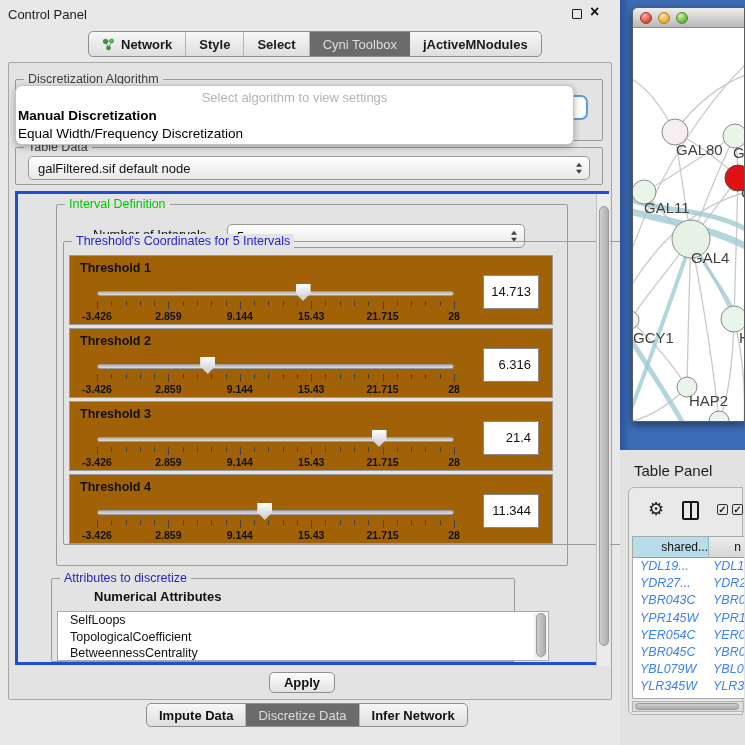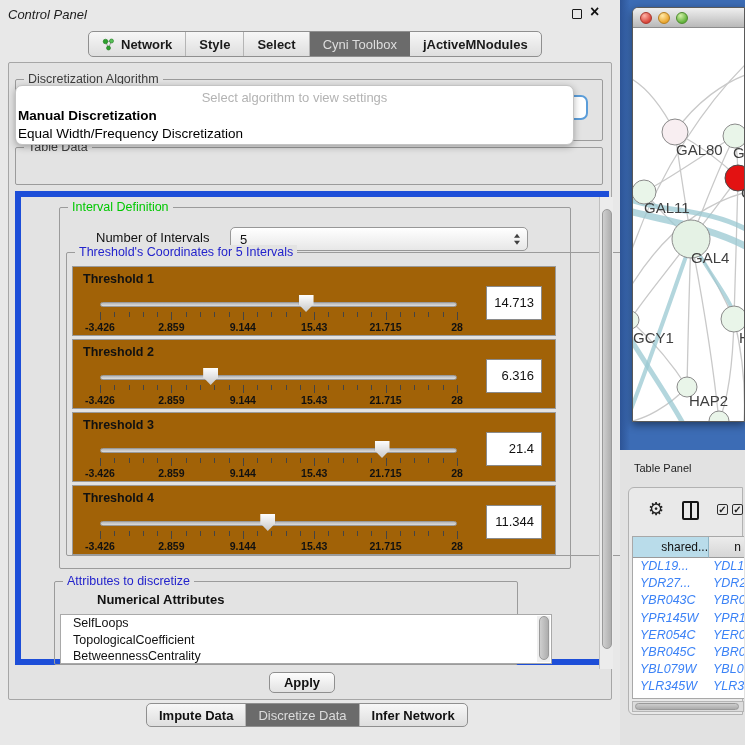--- a/index.html
+++ b/index.html
@@ -2,21 +2,21 @@
 <html><head>
 <meta charset="utf-8">
 <style>
   * { margin:0; padding:0; box-sizing:border-box; }
   html,body { width:745px; height:745px; font-family:"Liberation Sans", sans-serif; }
   #root { position:relative; width:745px; height:745px; background:#e8e8e8; overflow:hidden; }
 
   
   #control-panel { position:absolute; left:0; top:0; width:620px; height:745px; background:#e8e8e8; }
   .titlebar { position:absolute; left:0; top:0; width:620px; height:28px; }
-  .titlebar .title { position:absolute; left:8px; top:7px; font-size:13px; color:#1d1d1d;font-style:italic; }
+  .titlebar .title { position:absolute; left:8px; top:7px; font-size:13px; color:#1d1d1d; }
   .float-ic { position:absolute; left:572px; top:9px; width:10px; height:10px; border:1.5px solid #1a1a1a; border-radius:1px; }
   .close-ic { position:absolute; left:590px; top:3px; font-size:16px; font-weight:700; color:#111; }
 
   .tabbar { position:absolute; left:88px; top:31px; height:26px; display:flex; align-items:stretch;
             border:1px solid #8f8f8f; border-radius:5px; overflow:hidden;
             background:linear-gradient(#f7f7f7,#dedede); }
   .tab { display:flex; align-items:center; padding:0 13px; font-size:13px; font-weight:700; color:#1a1a1a;
          border-right:1px solid #b5b5b5; }
   .tab:last-child { border-right:none; }
   .tab.selected { background:#6b6b6b; color:#dedede; font-weight:400; border-right:none; }
@@ -50,30 +50,30 @@
   .combo .val { padding-left:9px; white-space:nowrap; overflow:hidden; }
   .stepper { position:absolute; right:7px; top:50%; transform:translateY(-50%); display:flex; flex-direction:column; align-items:center; }
   .arr-up { width:0; height:0; border-left:3.5px solid transparent; border-right:3.5px solid transparent;
             border-bottom:4.5px solid #3f3f3f; margin-bottom:2.5px; }
   .arr-dn { width:0; height:0; border-left:3.5px solid transparent; border-right:3.5px solid transparent;
             border-top:4.5px solid #3f3f3f; }
   #td-combo { position:absolute; left:12px; top:8px; width:562px; height:24px; }
 
   
   #scrollpanel { position:absolute; left:6px; top:128px; width:594px; height:474px;
-                 background:#e3e3e3; border:6px solid #1d4ed8; }
+                 background:#e3e3e3; border:3px solid #1d4ed8; }
   #vscroll { position:absolute; left:578px; top:0; width:14px; height:472px; background:#ececec; border-left:1px solid #c0c0c0; }
   #vscroll .vthumb { position:absolute; left:1.5px; top:12px; width:10px; height:440px; border-radius:5px;
                      background:linear-gradient(90deg,#cfcfcf,#aeaeae); border:1px solid #9a9a9a; }
 
   #interval-group { left:38px; top:10px; width:512px; height:362px; }
   #noi-label { position:absolute; left:36px; top:22px; font-size:13px; font-weight:400; color:#111; }
   #noi-combo { position:absolute; left:170px; top:19px; width:298px; height:24px; }
 
-  #thr-group { left:6px; top:44px; width:580px; height:304px; }
+  #thr-group { left:6px; top:36px; width:580px; height:304px; }
   #threshold-cards { position:absolute; left:5px; top:13px; width:484px; }
   .thr-card { position:relative; width:484px; height:70px; margin-bottom:3px;
               border:1px solid #9b9b9b; background:#a16207; }
   .thr-label { position:absolute; left:10px; top:5px; font-size:12.5px; font-weight:700; color:#111; }
   .thr-track { position:absolute; left:27px; top:35px; width:357px; height:5px; border-radius:3px;
                background:linear-gradient(#b7b7b7,#dddddd); border:1px solid #9a9a9a; }
   .thr-thumb { position:absolute; top:28px; width:15px; height:17px;
                background:linear-gradient(#fdfdfd,#c9c9c9);
                clip-path:polygon(0 0,100% 0,100% 55%,50% 100%,0 55%);
                filter:drop-shadow(0 0 1px #777); }
@@ -114,21 +114,21 @@
                 box-shadow:0 3px 8px rgba(0,0,0,0.45); background:#fff; }
   #mac-titlebar { position:absolute; left:0; top:0; width:113px; height:20px;
                   background:linear-gradient(#efefef,#b9b9b9); border-bottom:1px solid #8d8d8d; }
   .tl { position:absolute; top:4px; width:12px; height:12px; border-radius:50%; }
   .tl.red    { left:7px;  background:radial-gradient(circle at 35% 28%, #ffb3a6, #d8453a 70%); border:0.5px solid #a8362c; }
   .tl.yellow { left:25px; background:radial-gradient(circle at 35% 28%, #ffe9a8, #eaa62f 70%); border:0.5px solid #b37d20; }
   .tl.green  { left:43px; background:radial-gradient(circle at 35% 28%, #d3f0a8, #62b33c 70%); border:0.5px solid #4d8a2e; }
   #net-canvas { position:absolute; left:0; top:21px; width:113px; height:394px; background:#fff; }
 
   #table-section { position:absolute; left:620px; top:450px; width:125px; height:295px; background:#e2e2e2; }
-  #tp-title { position:absolute; left:14px; top:12px; font-size:11px; color:#1d1d1d; }
+  #tp-title { position:absolute; left:14px; top:12px; font-size:15px; color:#1d1d1d; }
   #tp-inner { position:absolute; left:8px; top:37px; width:115px; height:228px; background:#e9e9e9;
               border:1px solid #b2b2b2; border-radius:6px 0 0 6px; }
   #tp-toolbar { position:absolute; left:0; top:0; width:100%; height:46px; }
   .gear { position:absolute; left:19px; top:11px; font-size:18px; color:#222; line-height:20px; }
   .splitcol { position:absolute; left:53px; top:13px; width:17px; height:19px; border:2px solid #151515; border-radius:2px; }
   .splitcol::after { content:""; position:absolute; left:50%; top:0; width:2px; height:100%; background:#151515; transform:translateX(-1px); }
   .cb { position:absolute; top:16px; width:11px; height:11px; border:1.5px solid #2e2e2e; border-radius:2px;
         font-size:10px; line-height:9px; text-align:center; color:#1a1a1a; font-weight:700; }
   .cb.c1 { left:88px; } .cb.c2 { left:103px; }
   #tp-table { position:absolute; left:3px; top:48px; width:112px; height:163px; background:#fff;
@@ -192,20 +192,27 @@
       <div id="algo-combo-fragment"></div>
 
       <div id="algo-popup">
         <div class="ph">Select algorithm to view settings</div>
         <div class="opt bold">Manual Discretization</div>
         <div class="opt">Equal Width/Frequency Discretization</div>
       </div>
 
       <div class="group" id="td-group">
         <span class="group-title gt-dark">Table Data</span>
+        <div class="combo" id="td-combo">
+          <span class="val">galFiltered.sif default node</span>
+          <span class="stepper">
+              <span class="arr-up"></span>
+              <span class="arr-dn"></span>
+            </span>
+        </div>
       </div>
 
       <div id="scrollpanel">
 
         <div class="group" id="interval-group">
           <span class="group-title gt-green">Interval Definition</span>
           <span id="noi-label">Number of Intervals</span>
           <div class="combo" id="noi-combo">
             <span class="val">5</span>
             <span class="stepper">

